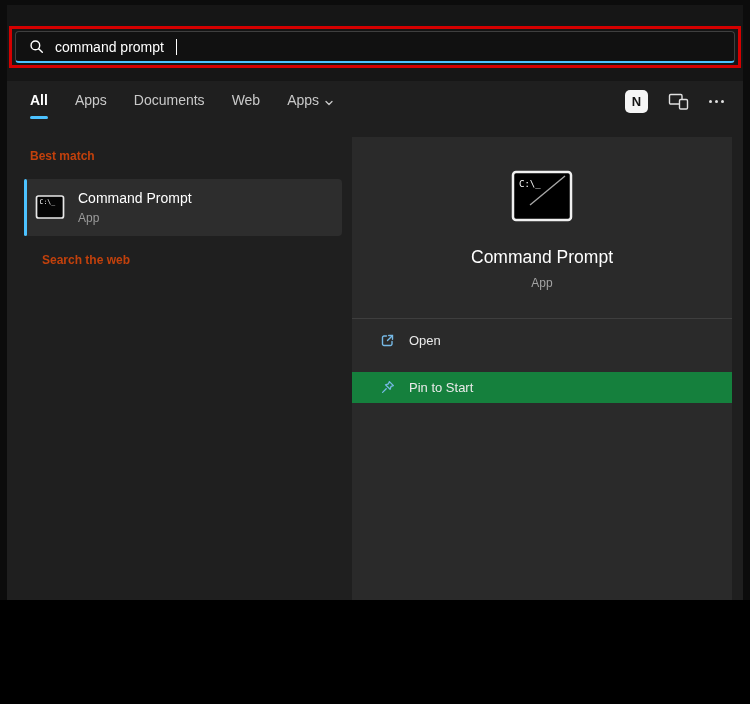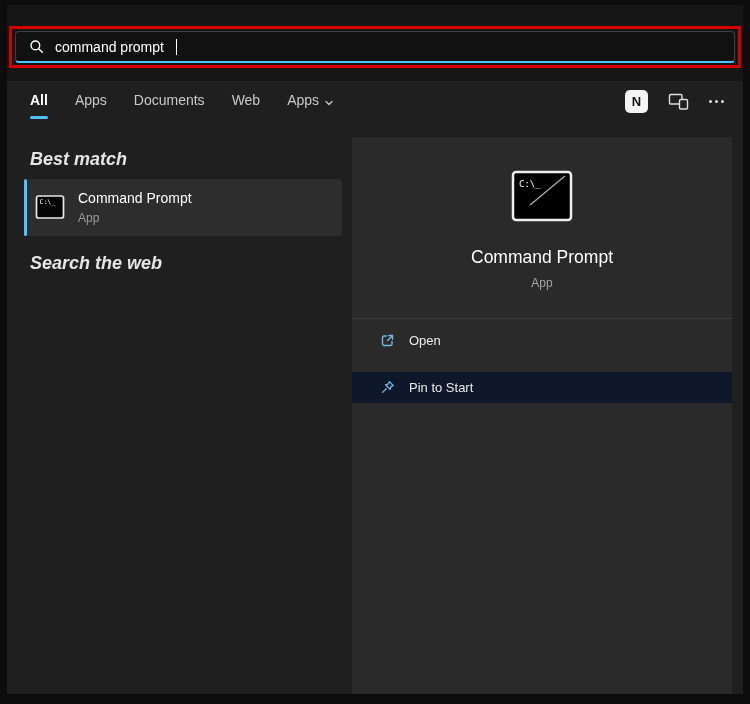--- a/index.html
+++ b/index.html
@@ -1,19 +1,19 @@
 <!DOCTYPE html>
 <html><head>
 <meta charset="utf-8">
 <style>
   * { margin:0; padding:0; box-sizing:border-box; }
   html,body { background:#000; }
   body { font-family:"Liberation Sans","DejaVu Sans",sans-serif; }
   .page {
-    position:relative; width:750px; height:704px;
+    position:relative; width:750px; height:600px;
     background:#0c0c0c; overflow:hidden; margin:0 auto;
   }
   .top-zone { position:absolute; left:7px; top:5px; width:736px; height:76px; background:#161616; }
   .body-zone { position:absolute; left:7px; top:81px; width:736px; height:613px; background:#1f1f1f; }
 
   
   .annotation { position:absolute; left:9px; top:26px; width:732px; height:42px;
     border:3px solid #d40000; z-index:20; pointer-events:none; }
 
   
@@ -31,42 +31,42 @@
     background:#4cc2ff; border-radius:2px; }
 
   
   .topbar-icons { position:absolute; right:26px; top:90px; display:flex; align-items:center; gap:20px; z-index:5; }
   .avatar { width:23px; height:23px; background:#f5f5f5; border-radius:5px; color:#141414;
     font-size:13px; font-weight:bold; display:flex; align-items:center; justify-content:center; }
   .dots { display:flex; gap:3px; align-items:center; }
   .dots span { width:3px; height:3px; border-radius:50%; background:#e0e0e0; display:block; }
 
   
-  .section-header { position:absolute; color:#e5e5e5; font-size:18px; font-weight:bold; z-index:5;font-style:italic; }
+  .section-header { position:absolute; color:#c2410c; font-size:12px; font-weight:bold; z-index:5; }
   .hdr-best { left:30px; top:149px; }
-  .hdr-web { left:30px; top:253px; }
+  .hdr-web { left:42px; top:253px; }
 
   .result-card { position:absolute; left:24px; top:179px; width:318px; height:57px;
     background:#2d2d2d; border-radius:4px; z-index:5; cursor:pointer; }
   .result-accent { position:absolute; left:0; top:0; bottom:0; width:3px; background:#4cc2ff; border-radius:2px; }
   .result-icon { position:absolute; left:11px; top:13px; }
   .result-title { position:absolute; left:54px; top:11px; font-size:14px; color:#ffffff; }
   .result-sub { position:absolute; left:54px; top:32px; font-size:12px; color:#9b9b9b; }
 
   
   .detail-panel { position:absolute; left:352px; top:137px; width:380px; height:557px;
     background:#2a2a2a; z-index:5; display:flex; flex-direction:column; }
   .detail-icon-wrap { margin-top:28px; display:flex; justify-content:center; }
   .detail-title { margin-top:20px; text-align:center; color:#ffffff; font-size:17.5px; font-weight:500; }
   .detail-sub { margin-top:8px; text-align:center; color:#a3a3a3; font-size:12px; }
   .detail-divider { margin-top:28px; height:1px; background:#3e3e3e; width:100%; }
   .actions { margin-top:6px; display:flex; flex-direction:column;gap:16px; }
   .action-row { height:31px; display:flex; align-items:center; padding-left:28px; gap:14px;
     font-size:13px; color:#eaeaea; cursor:pointer; }
-  .action-row.highlight { background:#0f172a; }
+  .action-row.highlight { background:#15803d; }
   .icon { display:block; flex:none; }
 </style>
 </head>
 <body>
 
 <div class="page">
   <div class="top-zone"></div>
   <div class="body-zone"></div>
 
   <div class="annotation"></div>

